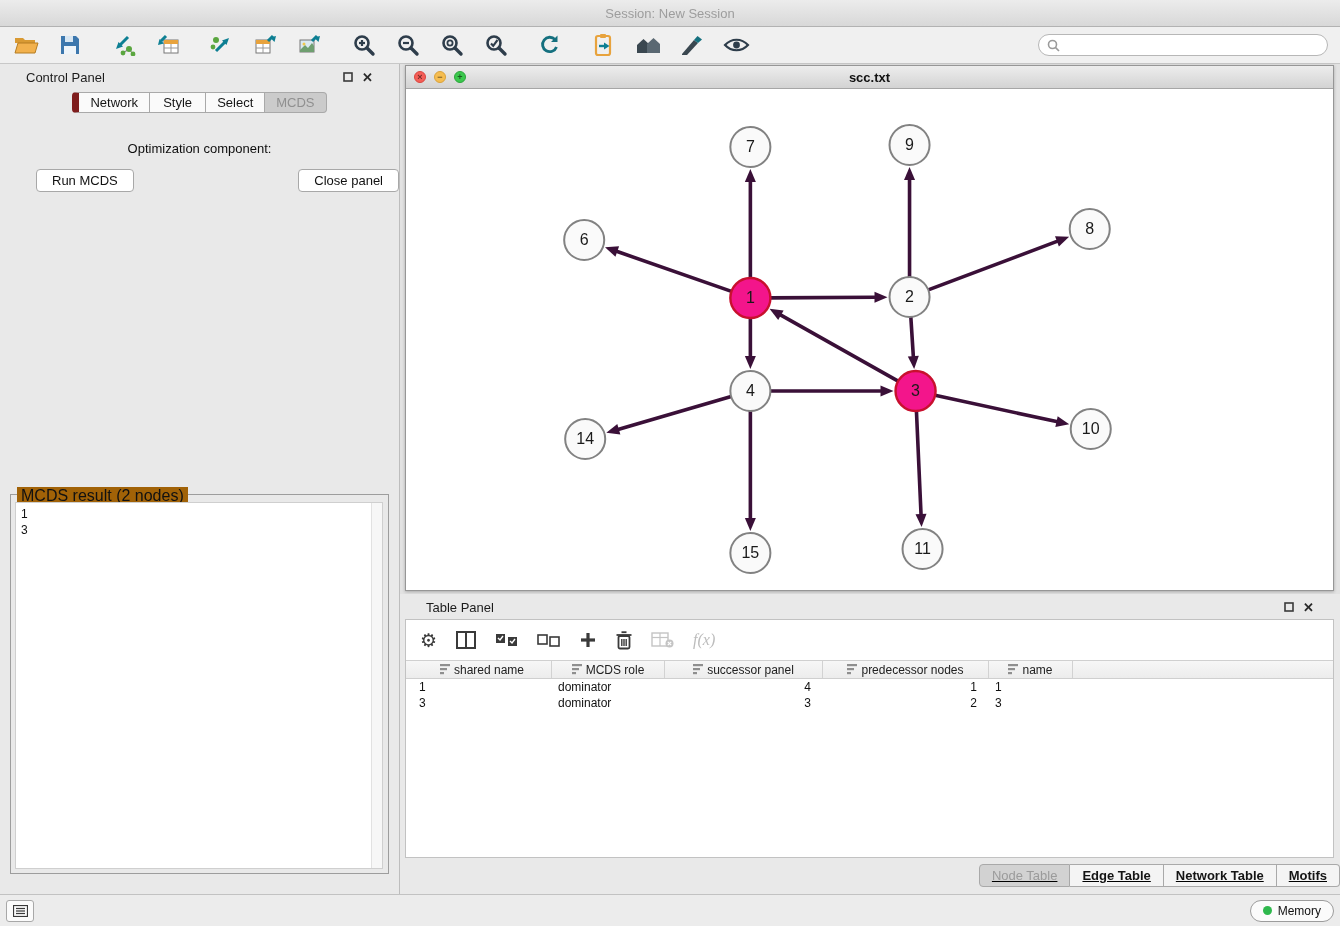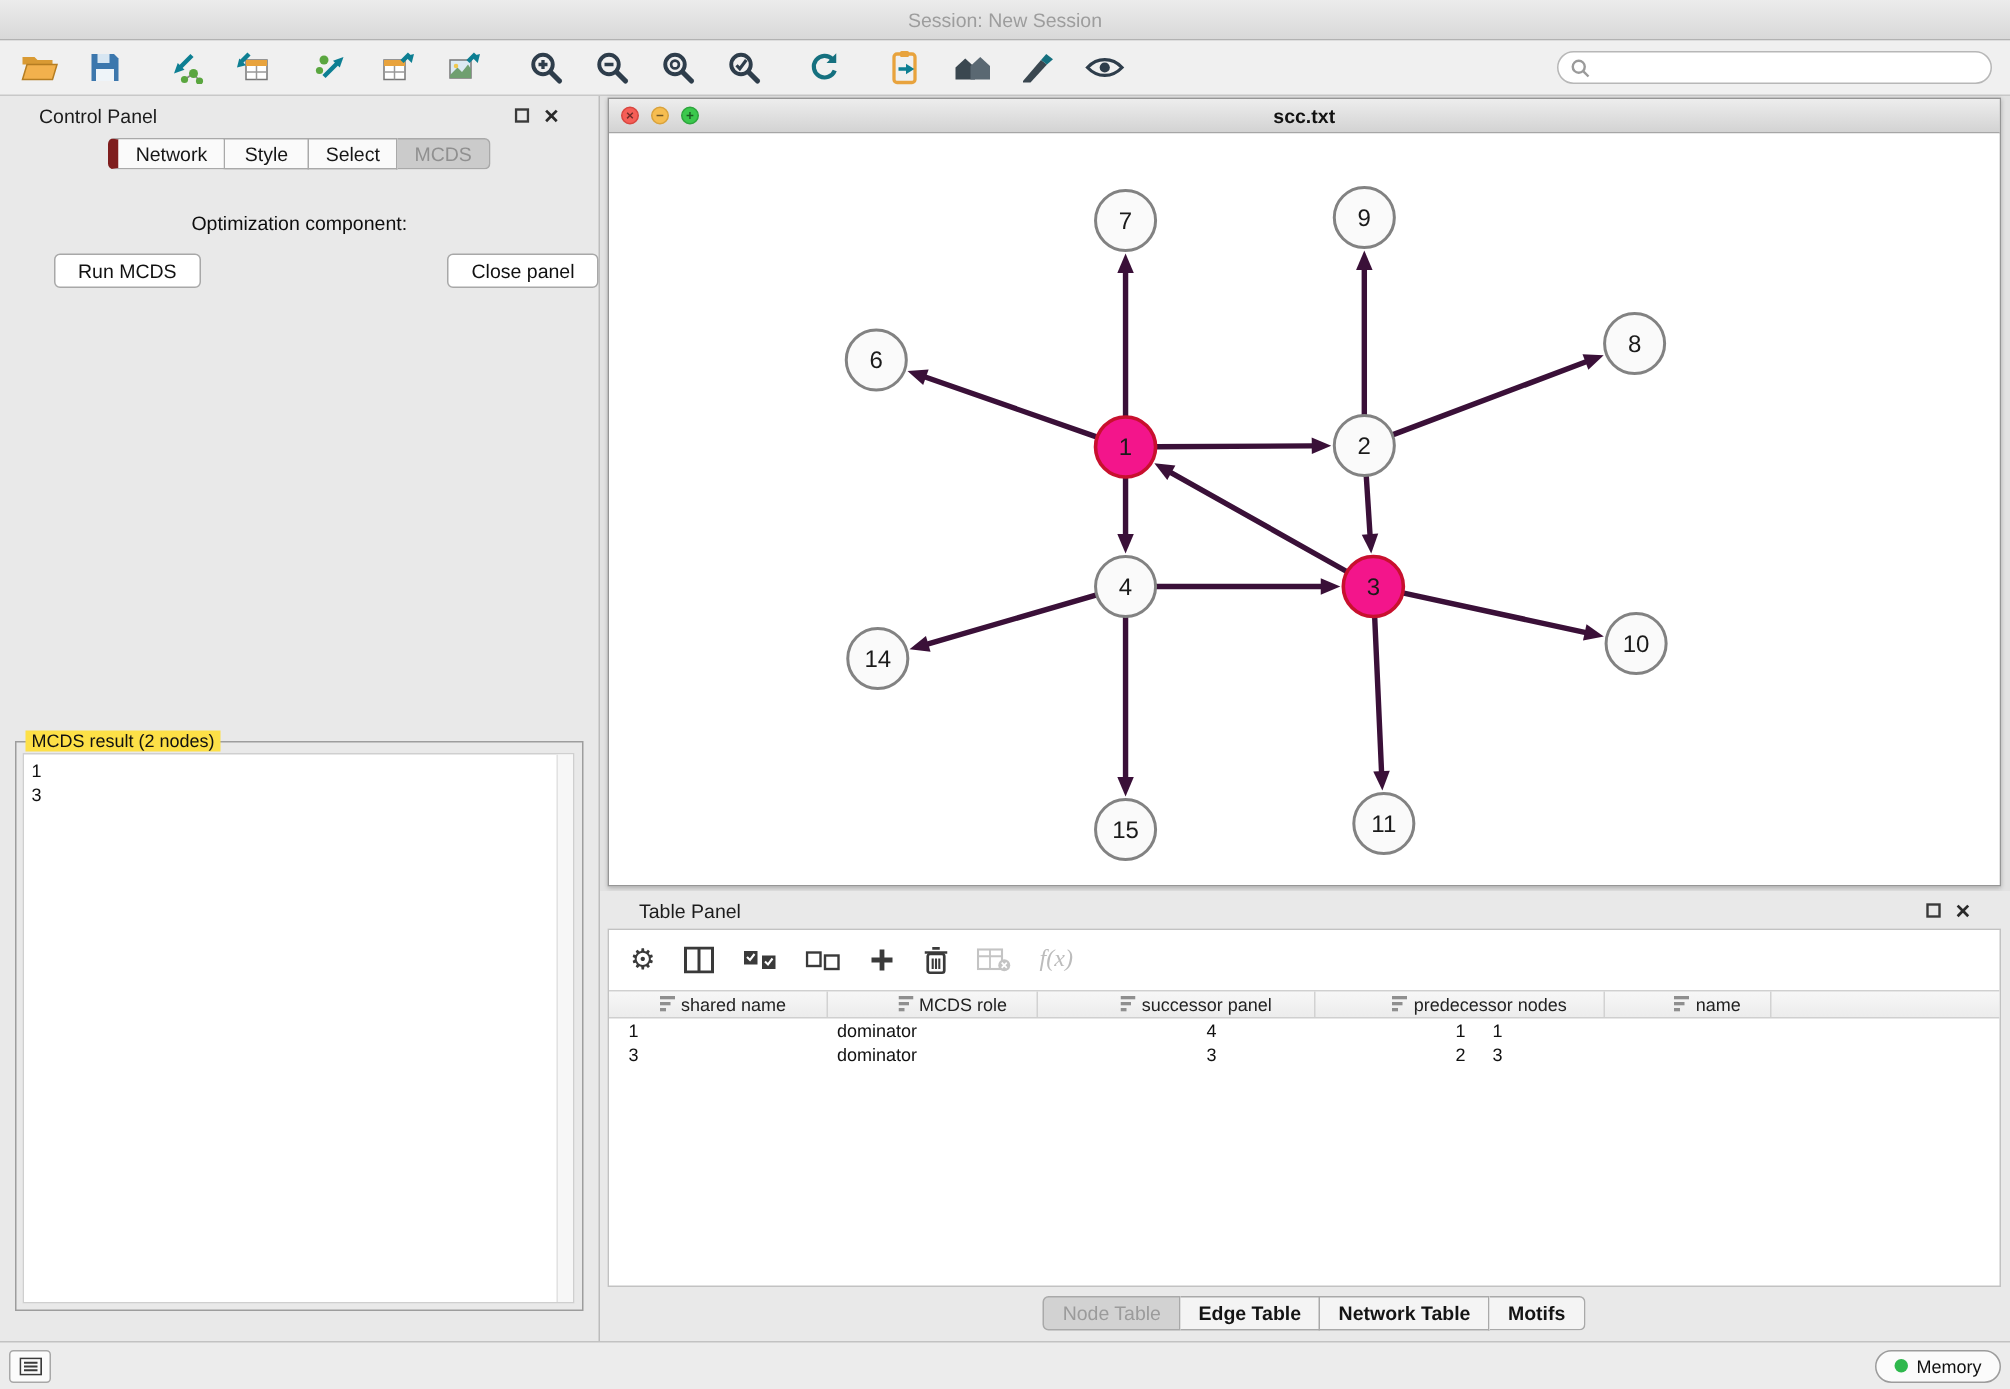--- a/index.html
+++ b/index.html
@@ -35,21 +35,21 @@
   .cp-tab.active { background:#cbcbcb; color:#909090; }
   .cp-body { text-align:center; }
   .opt-label { margin-top:28px; font-size:13px; color:#0e0e0e; }
   .dropdown { width:308px; height:21px; margin:9px auto 0 auto; background:#fff; border:1px solid #ababab; border-radius:4px;
     display:flex; align-items:center; padding:0 4px 0 9px; font-size:13px; color:#111; }
   .dropdown .stepper { margin-left:auto; display:flex; align-items:center; }
   .btn-row { margin-top:13px; display:flex; justify-content:space-between; gap:26px;margin-left:36px; }
   .btn { background:#fff; border:1px solid #a8a8a8; border-radius:4px; font-size:13px; color:#111;
     padding:3px 15px; font-family:"Liberation Sans",sans-serif; }
   .result-box { position:absolute; left:10px; right:10px; top:430px; bottom:20px; border:1px solid #9d9d9d; }
-  .result-title { position:absolute; top:-8px; left:6px; background:#fde047; padding:0 4px; font-size:12px; color:#111; }
+  .result-title { position:absolute; top:-8px; left:6px; background:#a16207; padding:0 4px; font-size:16px; color:#111; }
   .result-area { position:absolute; left:4px; right:5px; top:7px; bottom:4px; background:#fff; border:1px solid #cfcfcf;
     font-size:12px; text-align:left; padding:3px 5px; line-height:16px; color:#111; }
   .result-scroll { position:absolute; right:0; top:0; bottom:0; width:11px; background:#f7f7f7; border-left:1px solid #e2e2e2; }
 
   
   .right-col { flex:1; display:flex; flex-direction:column; min-width:0; background:#e2e2e2; }
   .network-area { flex:none; padding:1px 6px 0 5px; }
   .network-window { height:526px; border:1px solid #969696; background:#fff; box-shadow:0 1px 3px rgba(0,0,0,0.25); }
   .nw-titlebar { height:23px; background:linear-gradient(#ededed,#d3d3d3); border-bottom:1px solid #a6a6a6; position:relative;
     display:flex; align-items:center; justify-content:center; font-size:13px; font-weight:bold; color:#111; }
@@ -64,26 +64,26 @@
 
   
   .table-panel { flex:1; position:relative; margin-top:3px; background:#e9e9e9; min-height:0; }
   .tp-body { position:absolute; top:25px; left:5px; right:6px; bottom:36px; background:#fff; border:1px solid #c2c2c2;
     display:flex; flex-direction:column; overflow:hidden; }
   .tp-toolbar { height:40px; flex:none; display:flex; align-items:center; gap:19px; padding:0 14px; }
   .tp-toolbar .tico { background:none; border:none; display:flex; align-items:center; justify-content:center; height:26px; }
   .gear-glyph { font-family:"DejaVu Sans",sans-serif; font-size:19px; color:#3a3a3a; line-height:1; }
   .fx { font-family:"Liberation Serif",serif; font-style:italic; font-size:16px; color:#bcbcbc; }
   .table-header { display:flex; height:19px; flex:none; background:linear-gradient(#f7f7f7,#ececec);
-    border-top:1px solid #d0d0d0; border-bottom:1px solid #cfcfcf; padding-left:7px; font-size:12px; color:#222;gap:27px; }
+    border-top:1px solid #d0d0d0; border-bottom:1px solid #cfcfcf; padding-left:7px; font-size:12px; color:#222; }
   .th-cell { display:flex; align-items:center; justify-content:center; gap:4px; border-right:1px solid #d2d2d2; height:100%; }
   .t-rows { padding-left:7px; }
   .t-row { display:flex; height:16px; font-size:12px; color:#111; }
   .t-cell { padding:1px 12px 0 6px; overflow:hidden; white-space:nowrap; }
-  .tp-tabs { position:absolute; bottom:7px; left:12px; right:0; display:flex; justify-content:center; }
+  .tp-tabs { position:absolute; bottom:7px; left:12px; right:0; display:flex; justify-content:flex-end;text-decoration:underline; }
   .tp-tab { padding:3px 12px; font-size:13px; background:#f4f4f4; border:1px solid #a9a9a9; border-left:none;
     color:#141414; font-weight:bold; }
   .tp-tab:first-child { border-left:1px solid #a9a9a9; border-radius:4px 0 0 4px; }
   .tp-tab:last-child { border-radius:0 4px 4px 0; }
   .tp-tab.active { background:#d2d2d2; color:#9b9b9b; font-weight:normal; }
 
   
   .statusbar { height:32px; flex:none; background:#ececec; border-top:1px solid #c2c2c2; display:flex; align-items:center; padding:0 6px; }
   .status-list-btn { width:28px; height:22px; background:#fbfbfb; border:1px solid #a8a8a8; border-radius:3px;
     display:flex; align-items:center; justify-content:center; }

